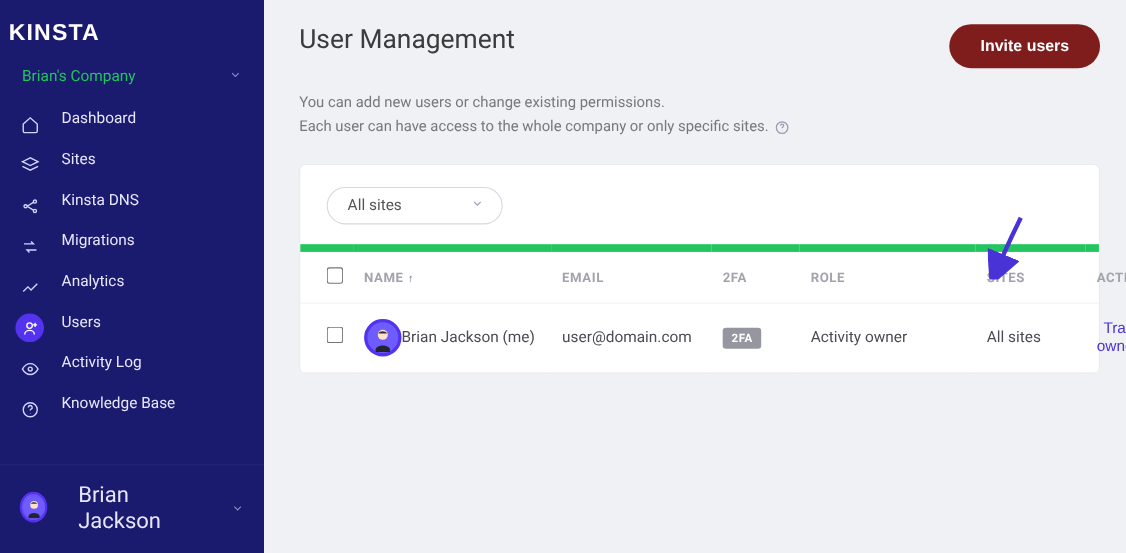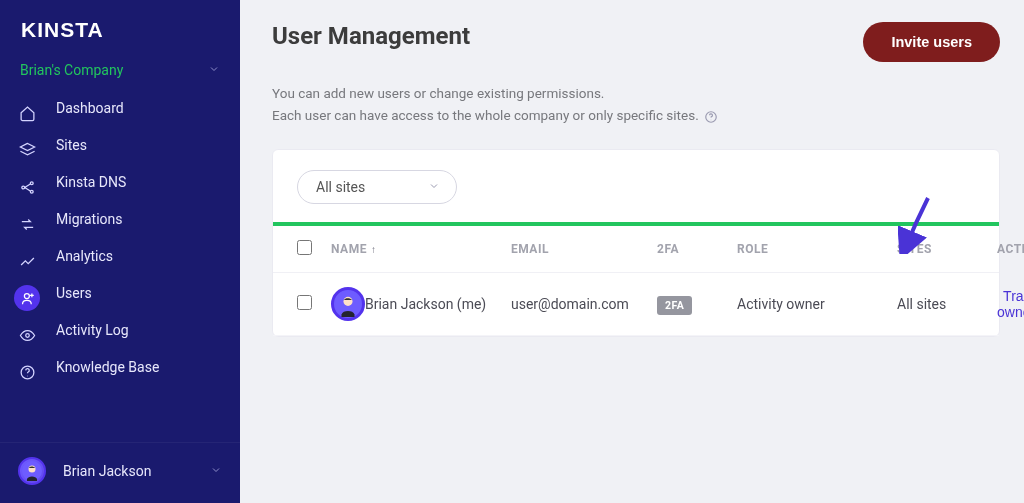--- a/index.html
+++ b/index.html
@@ -15,21 +15,21 @@
     flex-direction: column;
     padding-top: 14px;
     position: relative;
     flex-shrink: 0;
   }
   .logo {
     font-family: "Trebuchet MS", Verdana, sans-serif;
     font-weight: 800;
     font-size: 21px;
     letter-spacing: 1px;
-    padding: 4px 21px 14px;
+    padding: 4px 8px 14px;
     text-transform: uppercase;
   }
   .company-row {
     display: flex;
     align-items: center;
     justify-content: space-between;
     padding: 6px 20px 22px;
     font-size: 14px;
     color: #22c55e;
   }
@@ -54,44 +54,44 @@
     background: #5333ed;
     border-radius: 50%;
   }
   .nav li .icn { stroke: #d4d4ff; fill: none; stroke-width: 1.8; }
 
   .user-footer {
     position: absolute;
     bottom: 0; left: 0; right: 0;
     display: flex;
     align-items: center;
-    gap: 17px;
+    gap: 28px;
     padding: 14px 18px 18px;
-    font-size: 14px;
+    font-size: 20px;
     color: #e7e7fb;
     border-top: 1px solid rgba(255,255,255,0.05);
   }
   .user-footer .chev { margin-left: auto; color: #8e8ec9; }
   .avatar-sm {
     width: 28px; height: 28px; border-radius: 50%;
     background: linear-gradient(135deg, #6e5cff 0%, #6247ec 100%);
     display: flex; align-items: center; justify-content: center;
     border: 2px solid #5333ed;
   }
   .avatar-sm svg, .avatar-md svg { display: block; }
 
   
   .main {
     flex: 1;
     padding: 22px 24px 0 32px;
     overflow: auto;
     position: relative;
   }
   .page-header { display: flex; align-items: flex-start; justify-content: space-between; gap: 20px; }
-  .page-title { font-size: 24px; font-weight: 700; color: #3c3c3c; }
+  .page-title { font-size: 24px; font-weight: 400; color: #3c3c3c; }
   .page-desc { margin-top: 20px; font-size: 13.5px; color: #77787d; line-height: 1.65; }
   .page-desc .info-icn {
     display: inline-flex; vertical-align: middle; margin-left: 2px;
   }
   .invite-btn {
     background: #7f1d1d;
     color: #fff;
     border: none;
     border-radius: 24px;
     padding: 12px 28px;
@@ -126,21 +126,21 @@
   table.users {
     width: 100%; border-collapse: collapse; table-layout: fixed;
   }
   table.users th, table.users td {
     text-align: left; font-size: 12px;
     padding: 14px 10px;
   }
   table.users th {
     color: #a2a3ad; font-weight: 700; letter-spacing: 0.5px;
     text-transform: uppercase;
-    border-top: 4px solid #22c55e;
+    border-top: 7px solid #22c55e;
     border-bottom: 1px solid #f0f0f5;
   }
   table.users td {
     font-size: 14px; color: #4b4b55;
     border-bottom: 1px solid #f4f4f8;
   }
   .chk { width: 48px; padding-left: 24px !important; }
   .chk input { width: 15px; height: 15px; accent-color: #ccc; }
   .col-name  { width: 180px; }
   .col-email { width: 146px; }

